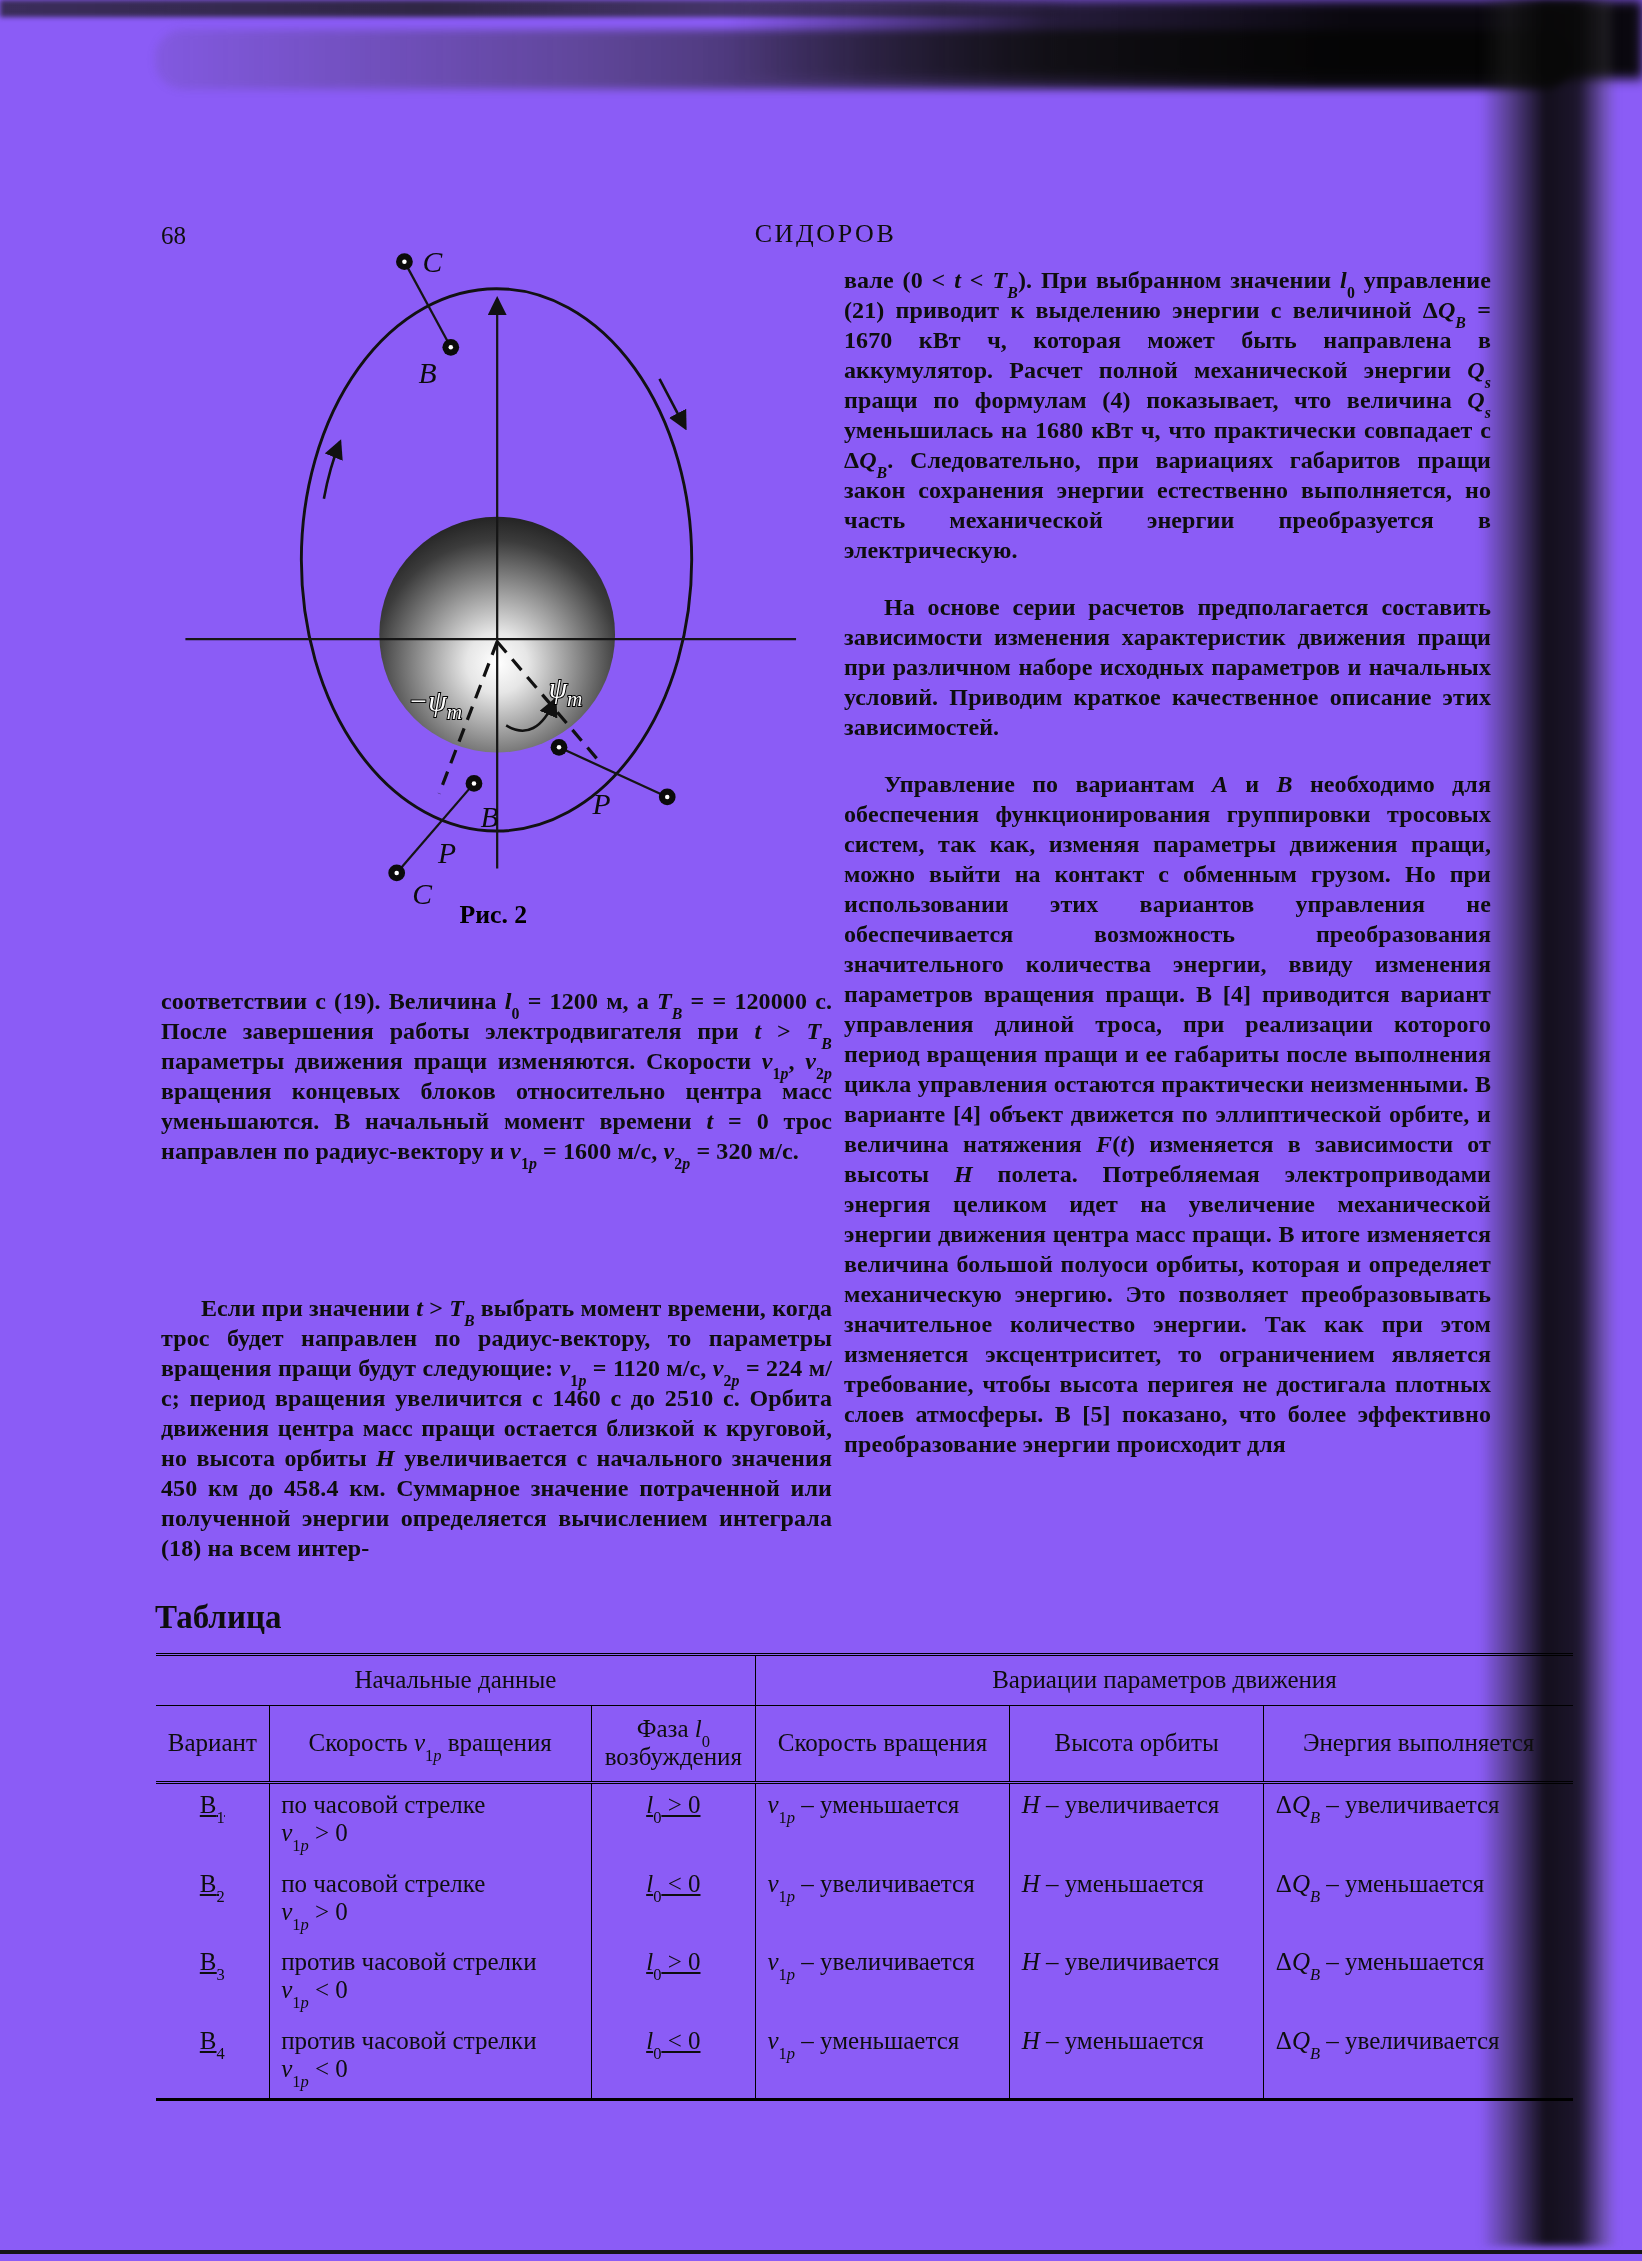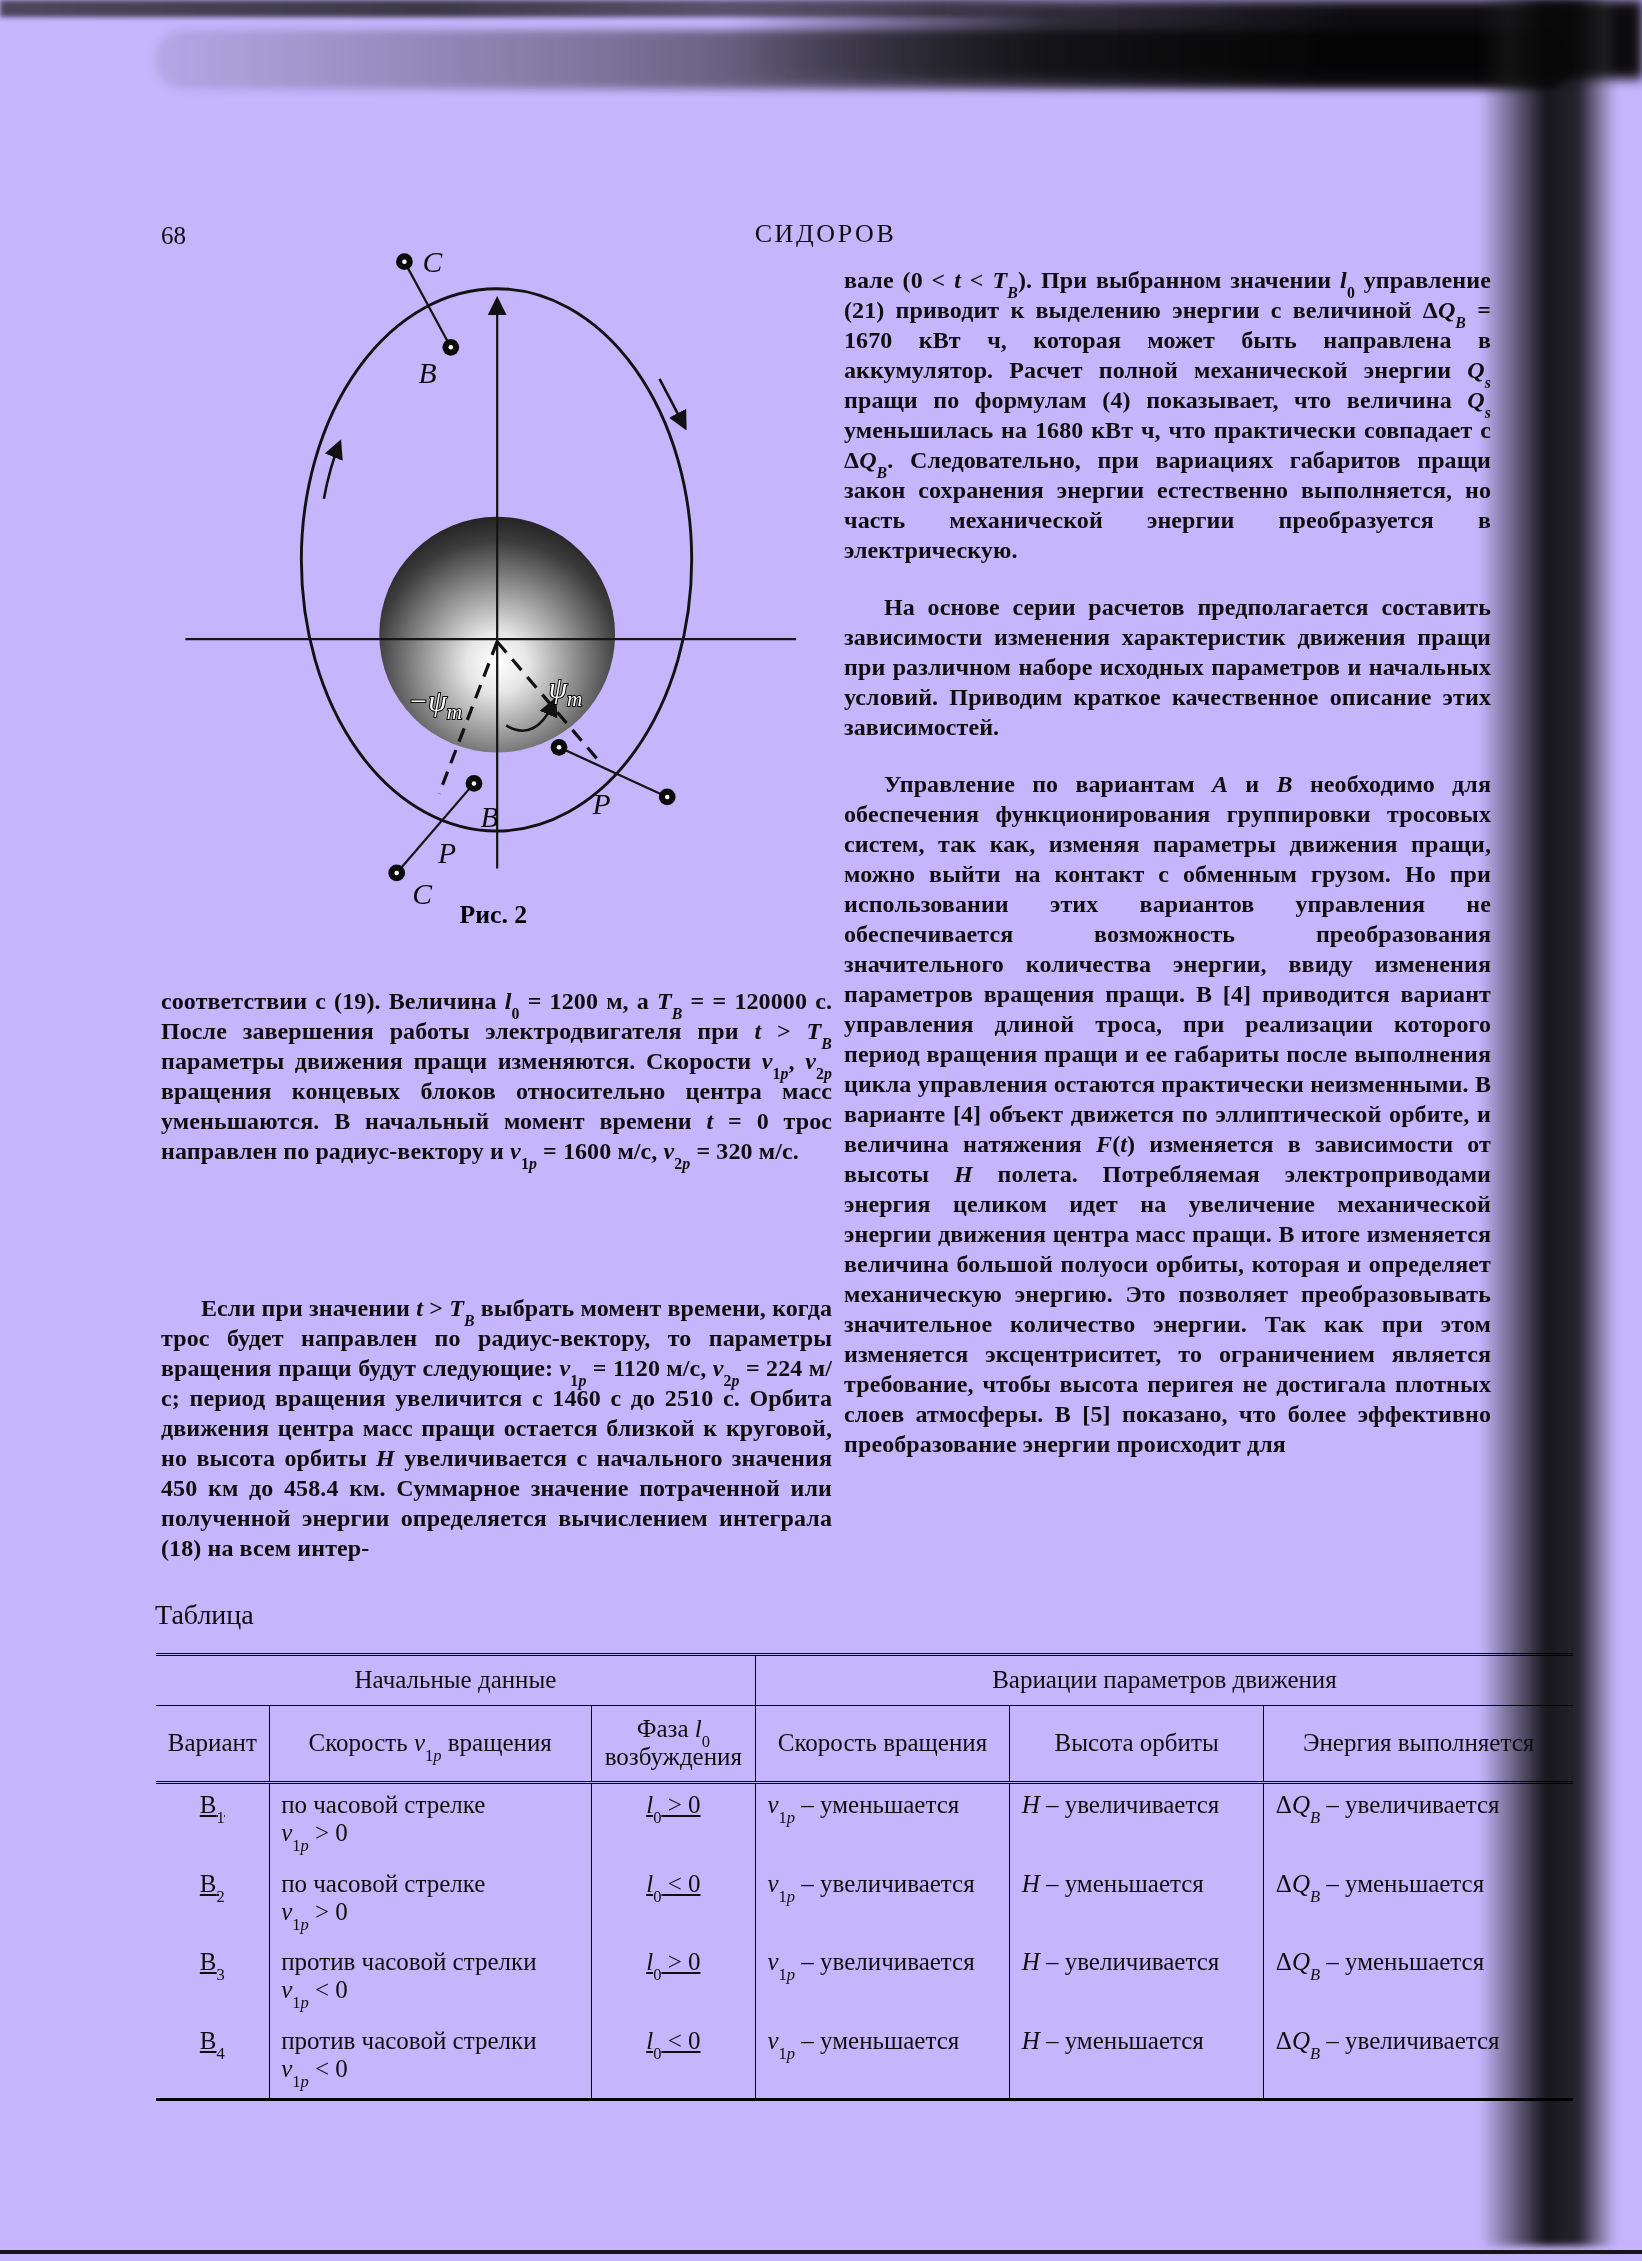--- a/index.html
+++ b/index.html
@@ -1,16 +1,16 @@
 <!DOCTYPE html>
 <html style="font-size:10.3px"><head>
 <meta charset="utf-8">
 <style>
   html,body{margin:0;padding:0;background:#e9e9e6;}
-  .page{position:relative;width:1643px;height:2261px;background:#c4b5fd;overflow:hidden;
+  .page{position:relative;width:1643px;height:2261px;background:#8b5cf6;overflow:hidden;
         font-family:"Liberation Serif",serif;color:#0e0e0e;
         -webkit-font-smoothing:antialiased;}
   
   .art{pointer-events:none;}
   .art-top-strip{position:absolute;left:0;top:0;width:1076px;height:17px;
      background:linear-gradient(90deg,rgba(25,25,25,.7),rgba(25,25,25,.8) 40%,rgba(40,40,40,.55) 88%,transparent);
      filter:blur(2.6px);}
   .art-top-smudge{position:absolute;left:155px;top:30px;width:1417px;height:59px;border-radius:28px;
      background:linear-gradient(90deg,rgba(70,70,70,.12),rgba(45,45,45,.45) 30%,rgba(20,20,20,.75) 58%,rgba(8,8,8,.95) 82%,rgba(8,8,8,.95));
      filter:blur(4.5px);}
@@ -31,21 +31,21 @@
   .footer .i{margin-right:33px;}
   
   .para{font-size:24px;line-height:30px;text-align:justify;letter-spacing:0.1px;margin:12px;font-weight:bold;}
   .ind{text-indent:40px;}
   .lp1{position:absolute;left:149px;top:974px;width:671px;}
   .lp2{position:absolute;left:149px;top:1281px;width:671px;}
   .rcol{position:absolute;left:832px;top:253px;width:671px;}
   .rcol p + p{margin-top:27px;}
   sub{font-size:66%;line-height:0;position:relative;top:.24em;}
   
-  .tbl-label{position:absolute;left:155px;top:1599px;font-size:28px;font-weight:normal;}
+  .tbl-label{position:absolute;left:155px;top:1599px;font-size:33px;font-weight:bold;}
   table.paper-table{position:absolute;left:156px;top:1653px;width:1417px;
      border-collapse:collapse;table-layout:fixed;font-size:25px;line-height:28px;
      border-top:3.9px double #000;border-bottom:3.2px solid #000;}
   .paper-table th{font-weight:normal;text-align:center;vertical-align:middle;padding:3.9px 5.2px;}
   .paper-table .ghead th{border-bottom:1.9px solid #000;height:41px;}
   .paper-table .chead th{border-bottom:3.9px double #000;height:67px;}
   .paper-table td{vertical-align:top;padding:7.7px 6.4px 3.9px 6.4px;height:67px;}
   .bl{border-left:1.6px solid #000;}
   .cc{text-align:center;text-decoration:underline;}
   .ll{text-align:left;padding-left:11.6px !important;}

